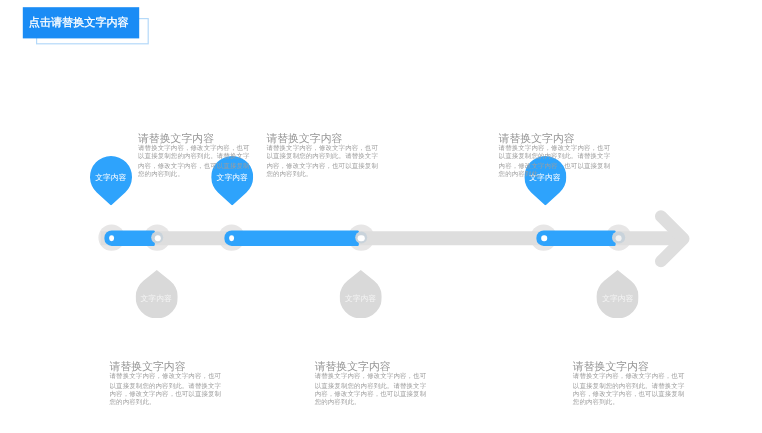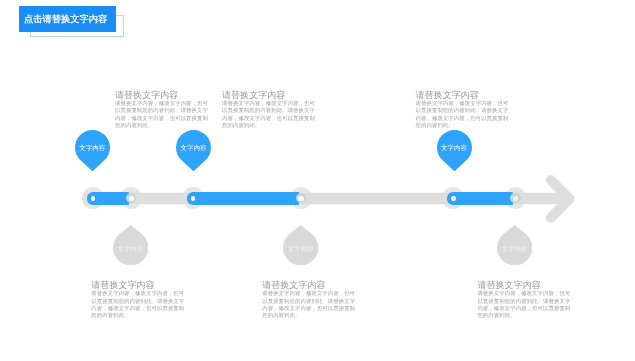--- a/index.html
+++ b/index.html
@@ -26,21 +26,21 @@
   .dot-faint{background:#f2f2f2;}
 
   
   .pin{position:absolute;}
   .pin svg{display:block;}
   .pin .label{position:absolute;left:0;width:100%;text-align:center;
       font-size:6.5px;color:#fff;line-height:7px;}
   .pin .gl{color:#f4f4f4;}
 
   
-  .tb{position:absolute;}
+  .tb{position:absolute;margin-top:20px;}
   .tb .h{font-size:9.05px;color:#979797;line-height:9.2px;white-space:nowrap;padding-top:1.2px;}
   .tb .p{font-size:5.4px;letter-spacing:0.08px;color:#9d9d9d;line-height:7.2px;margin-top:1.0px;}
 </style>
 </head>
 <body>
 
 <div id="slide">
 
   <div class="title-outline"></div>
   <div class="title-box"></div>

